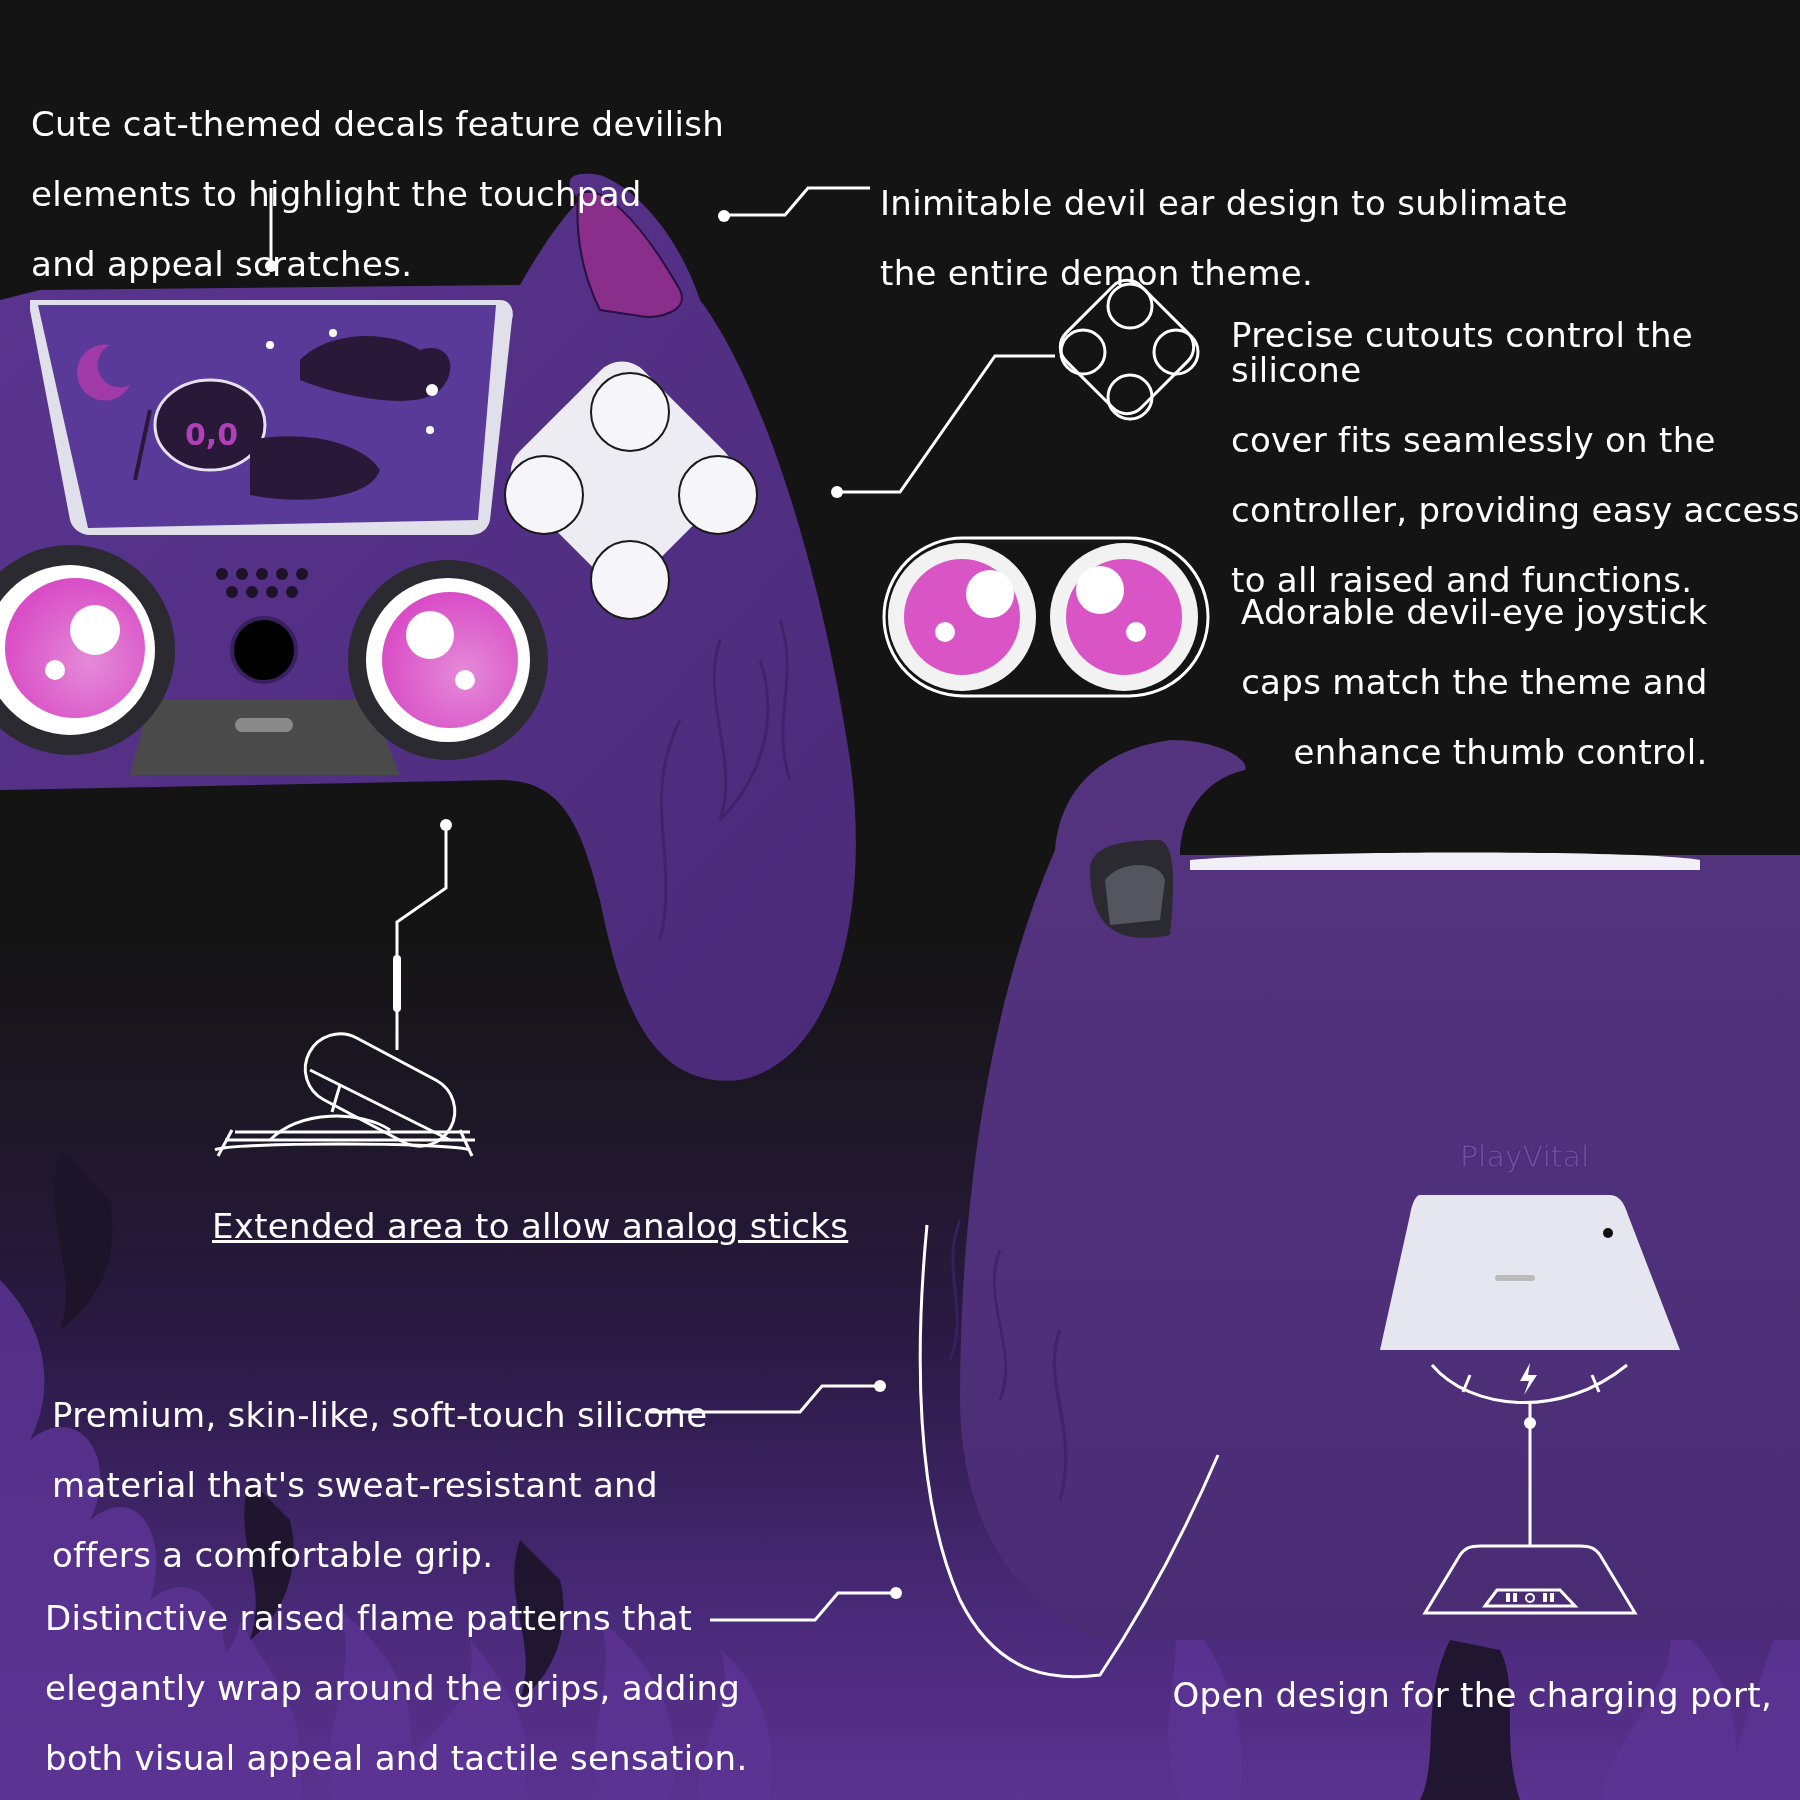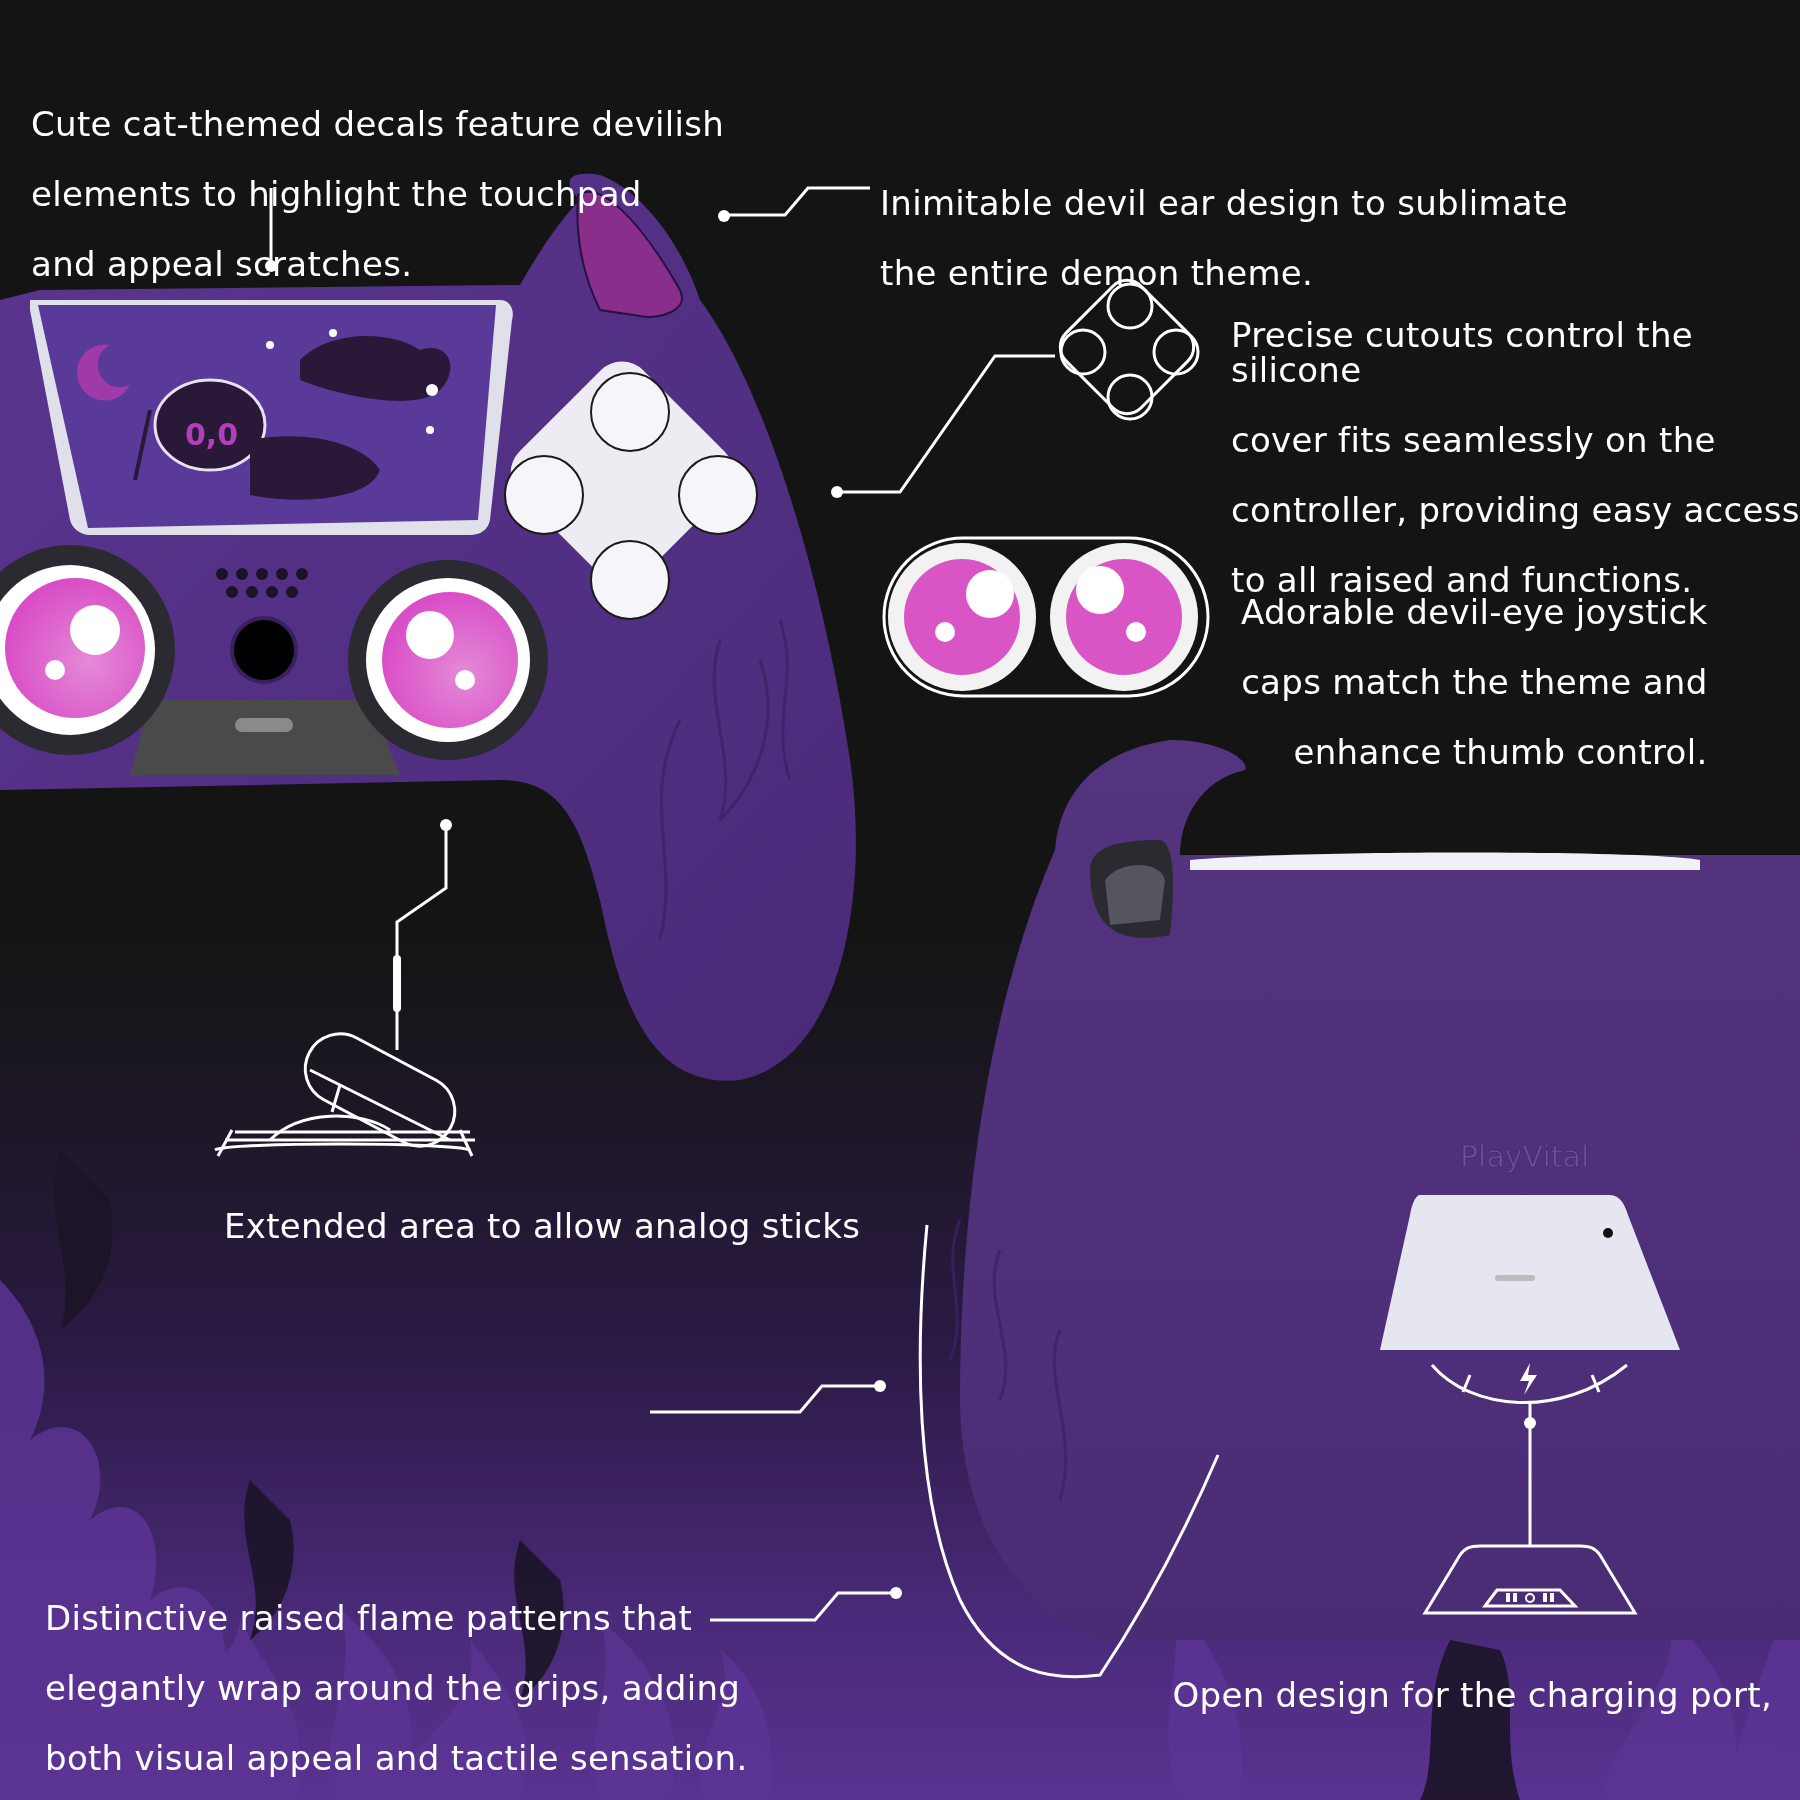--- a/index.html
+++ b/index.html
@@ -234,24 +234,29 @@
     <span>controller, providing easy access</span>
     <span>to all raised and functions.</span>
   </div>
 
   <div class="caption" style="left:1241px; top:560px;text-align:right;">
     <span>Adorable devil-eye joystick</span>
     <span>caps match the theme and</span>
     <span>enhance thumb control.</span>
   </div>
 
-  <div class="caption" style="left:224px; top:1174px;">
+  <div class="caption" style="left:212px; top:1174px;text-decoration:underline;">
     <span>Extended area to allow analog sticks</span>
   </div>
 
+  <div class="caption" style="left:52px; top:1363px;">
+    <span>Premium, skin-like, soft-touch silicone</span>
+    <span>material that's sweat-resistant and</span>
+    <span>offers a comfortable grip.</span>
+  </div>
 
   <div class="caption" style="left:45px; top:1566px;">
     <span>Distinctive raised flame patterns that</span>
     <span>elegantly wrap around the grips, adding</span>
     <span>both visual appeal and tactile sensation.</span>
   </div>
 
   <div class="caption right-align" style="right:28px; top:1643px;">
     <span>Open design for the charging port,</span>
     

